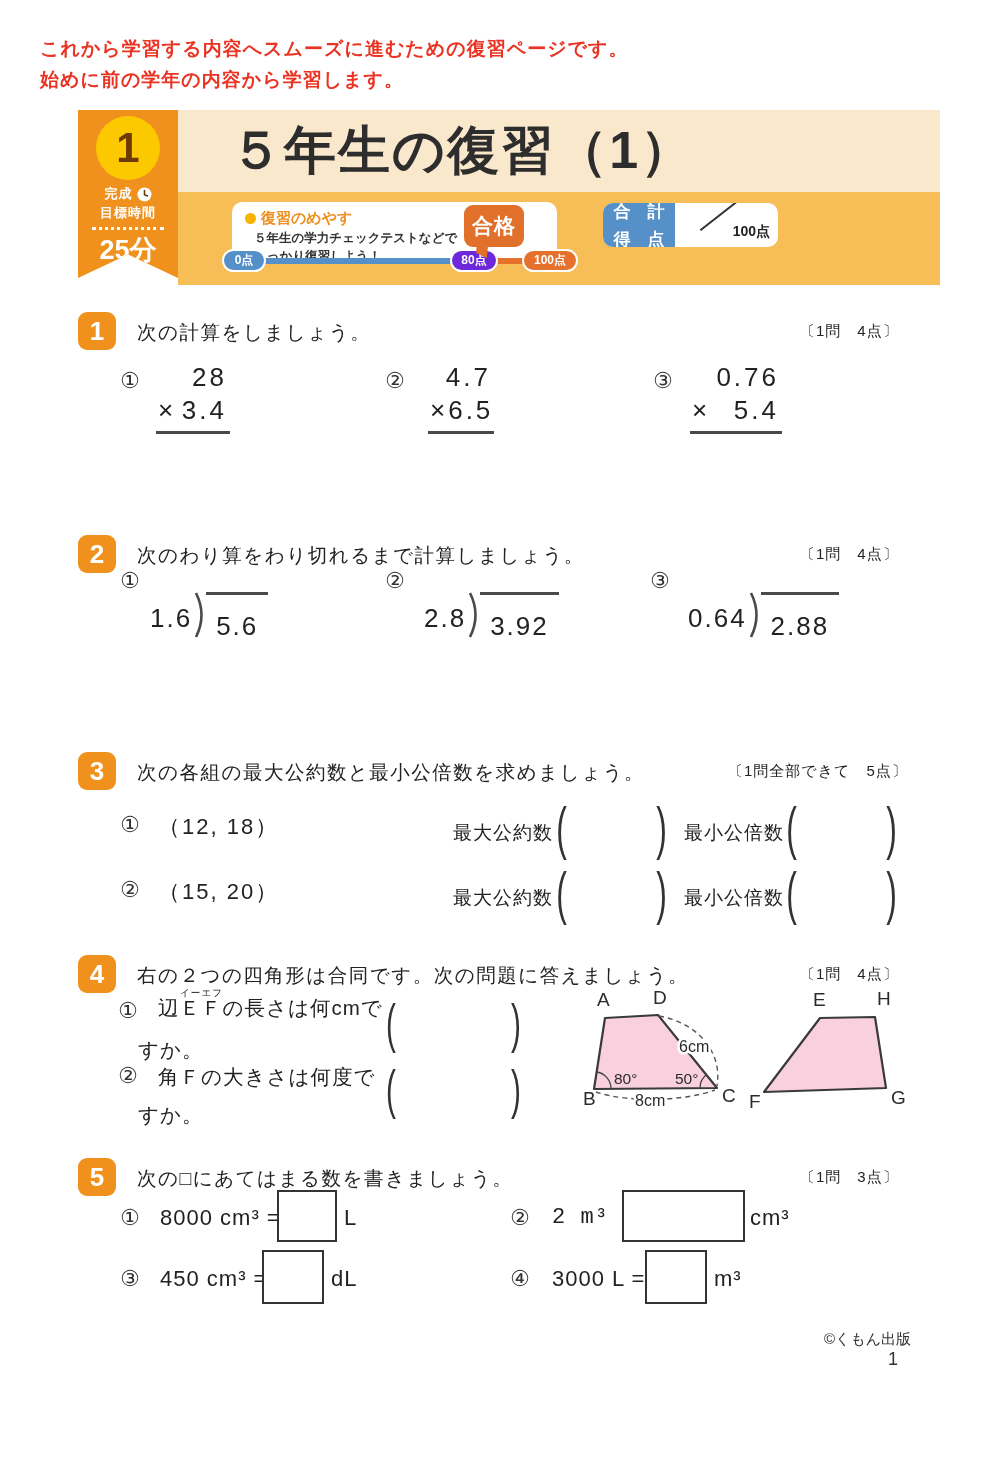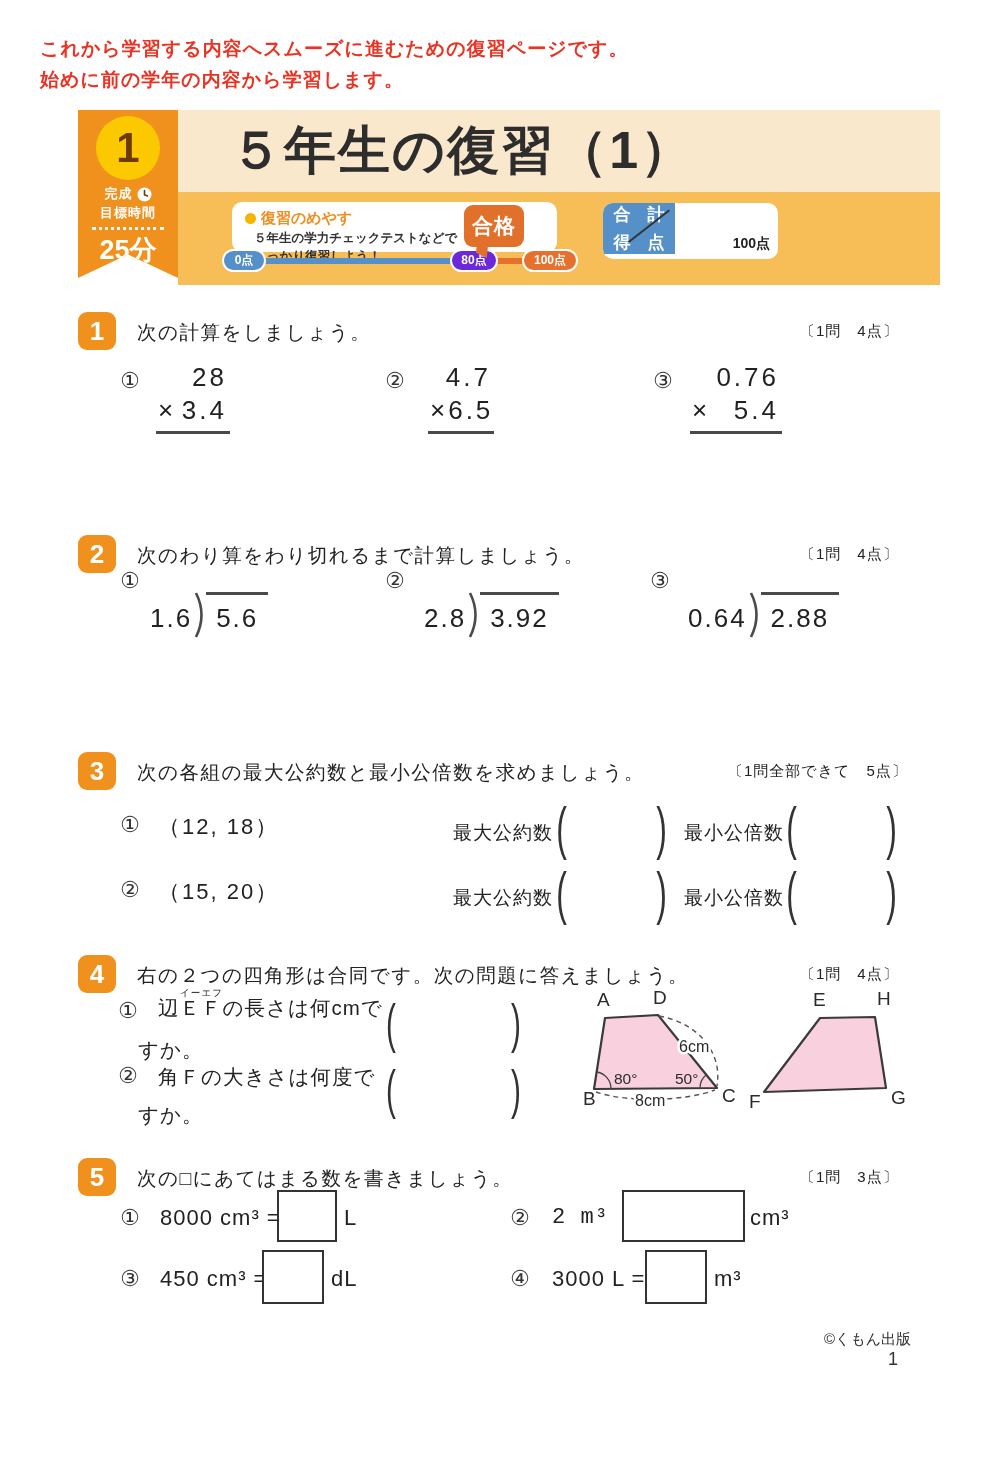--- a/index.html
+++ b/index.html
@@ -27,43 +27,43 @@
             clip-path:polygon(0 0,100% 0,100% 100%,50% 86%,0 100%); }
   .ribbon-circle { width:64px; height:64px; border-radius:50%; background:#fcc800;
                    margin:6px auto 0; display:flex; align-items:center; justify-content:center;
                    font-size:42px; font-weight:900; color:#6d3a06; }
   .ribbon-row { margin-top:5px; font-size:13px; font-weight:700; letter-spacing:1px;
                 display:flex; align-items:center; justify-content:center; gap:4px; }
   .ribbon-row2 { margin-top:1px; font-size:13px; font-weight:700; letter-spacing:1px; }
   .ribbon-dots { width:72px; margin:5px auto 2px; border-top:3px dotted rgba(255,255,255,.95); }
   .ribbon-time { font-size:27px; font-weight:800; }
 
-  .guide-box { position:absolute; left:54px; top:10px; width:325px; height:50px;
+  .guide-box { position:absolute; left:54px; top:10px; width:325px; height:62px;
                background:#fff; border-radius:10px; z-index:1; box-sizing:border-box;
                padding:7px 10px 0 13px; }
   .guide-head { display:flex; align-items:center; gap:5px; font-size:15px; font-weight:800; color:#ef8e21; }
   .guide-bullet { width:11px; height:11px; border-radius:50%; background:#f7b400; }
   .guide-body { font-size:12.5px; font-weight:700; color:#333; line-height:1.4; margin-left:9px; margin-top:2px; }
 
   .line-blue { left:64px; top:66px; width:228px; height:6px; background:#5590c8; border-radius:3px; z-index:1; }
   .line-orange { left:292px; top:66px; width:78px; height:6px; background:#e5712c; border-radius:3px; z-index:1; }
   .pill { position:absolute; top:57px; height:23px; border-radius:13px; border:2.5px solid #fff;
           color:#fff; font-size:12px; font-weight:800; box-sizing:border-box; z-index:2;
           display:flex; align-items:center; justify-content:center; }
   .pill-0 { left:44px; width:44px; background:#5590c8; }
   .pill-80 { left:272px; width:48px; background:#6d28d9; }
   .pill-100 { left:344px; width:56px; background:#e5712c; }
   .goukaku { position:absolute; left:286px; top:13px; width:60px; height:42px; background:#e0702a;
              border-radius:9px; color:#fff; font-size:21px; font-weight:800; letter-spacing:1px;
              display:flex; align-items:center; justify-content:center; z-index:2; }
   .goukaku-tail { position:absolute; left:12px; bottom:-8px; width:12px; height:12px;
                   background:#e0702a; transform:rotate(25deg) skew(20deg); }
 
-  .score-box { position:absolute; left:425px; top:11px; width:175px; height:56px;
-               display:flex; border-radius:10px; overflow:hidden; background:#fff;flex-direction:column; }
+  .score-box { position:absolute; left:425px; top:11px; width:175px; height:44px;
+               display:flex; border-radius:10px; overflow:hidden; background:#fff; }
   .score-label { width:72px; background:#5590c8; color:#fff; font-size:17px; font-weight:800;
                  display:flex; flex-direction:column; align-items:center; justify-content:center; gap:5px; }
   .score-blank { flex:1; position:relative; }
   .score-slash { position:absolute; left:26px; bottom:16px; width:52px; height:2px; background:#333;
                  transform:rotate(-38deg); transform-origin:left bottom; }
   .score-max { position:absolute; right:8px; bottom:6px; font-size:14px; font-weight:700; color:#222; }
 
   
   .sec-badge { width:38px; height:38px; background:#f0911e; border-radius:9px; color:#fff;
                font-size:26px; font-weight:800; display:flex; align-items:center; justify-content:center; }
@@ -72,21 +72,21 @@
   .qnum { font-size:22px; color:#333; }
 
   .vmul { font-size:26px; letter-spacing:3px; color:#222; text-align:right; }
   .vmul-top { padding-right:3px; }
   .vmul-bot { display:flex; justify-content:space-between; align-items:baseline;
               border-bottom:3px solid #4a4a4a; padding:2px 3px 5px 2px; }
 
   .ldiv { display:flex; align-items:flex-start; font-size:26px; letter-spacing:2px; color:#222; }
   .ldiv-divisor { padding-top:11px; }
   .ldiv-bracket { display:block; margin:0 -3px 0 1px; }
-  .ldiv-dividend { border-top:3px solid #4a4a4a; padding:8px 10px 0 10px; }
+  .ldiv-dividend { border-top:3px solid #4a4a4a; padding:16px 10px 0 10px; }
 
   .bigp { font-size:58px; font-weight:400; color:#333; display:inline-block; transform:scaleX(.55); }
   .bigp-s { font-size:54px; }
 
   .label19 { font-size:19px; letter-spacing:1px; color:#222; }
   .pairtext { font-size:22px; letter-spacing:2px; color:#222; }
 
   .q4text { font-size:20.5px; letter-spacing:1px; color:#222; }
   .q4text rt { font-size:9.5px; letter-spacing:0; }
 

